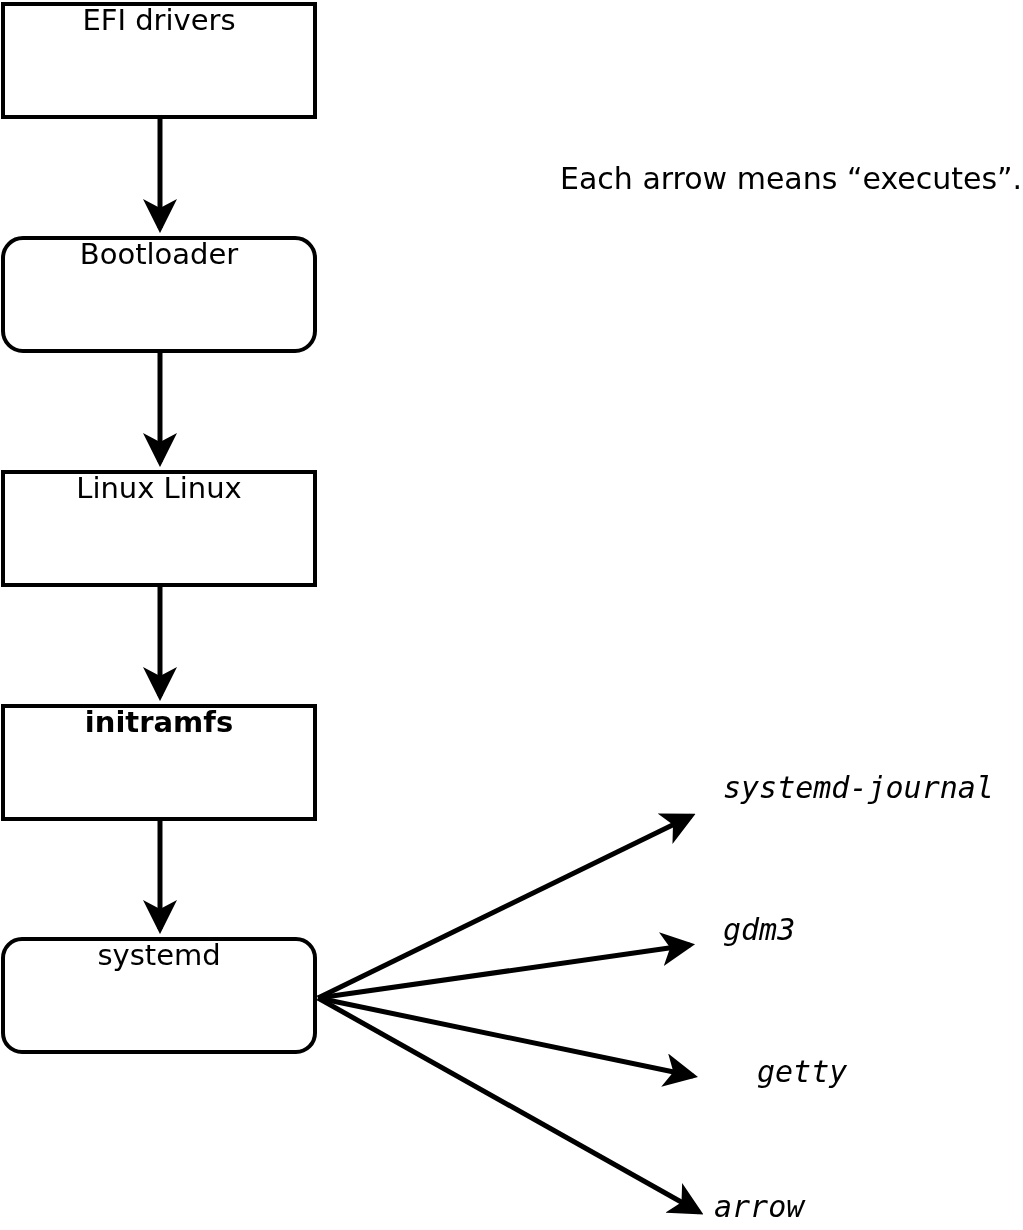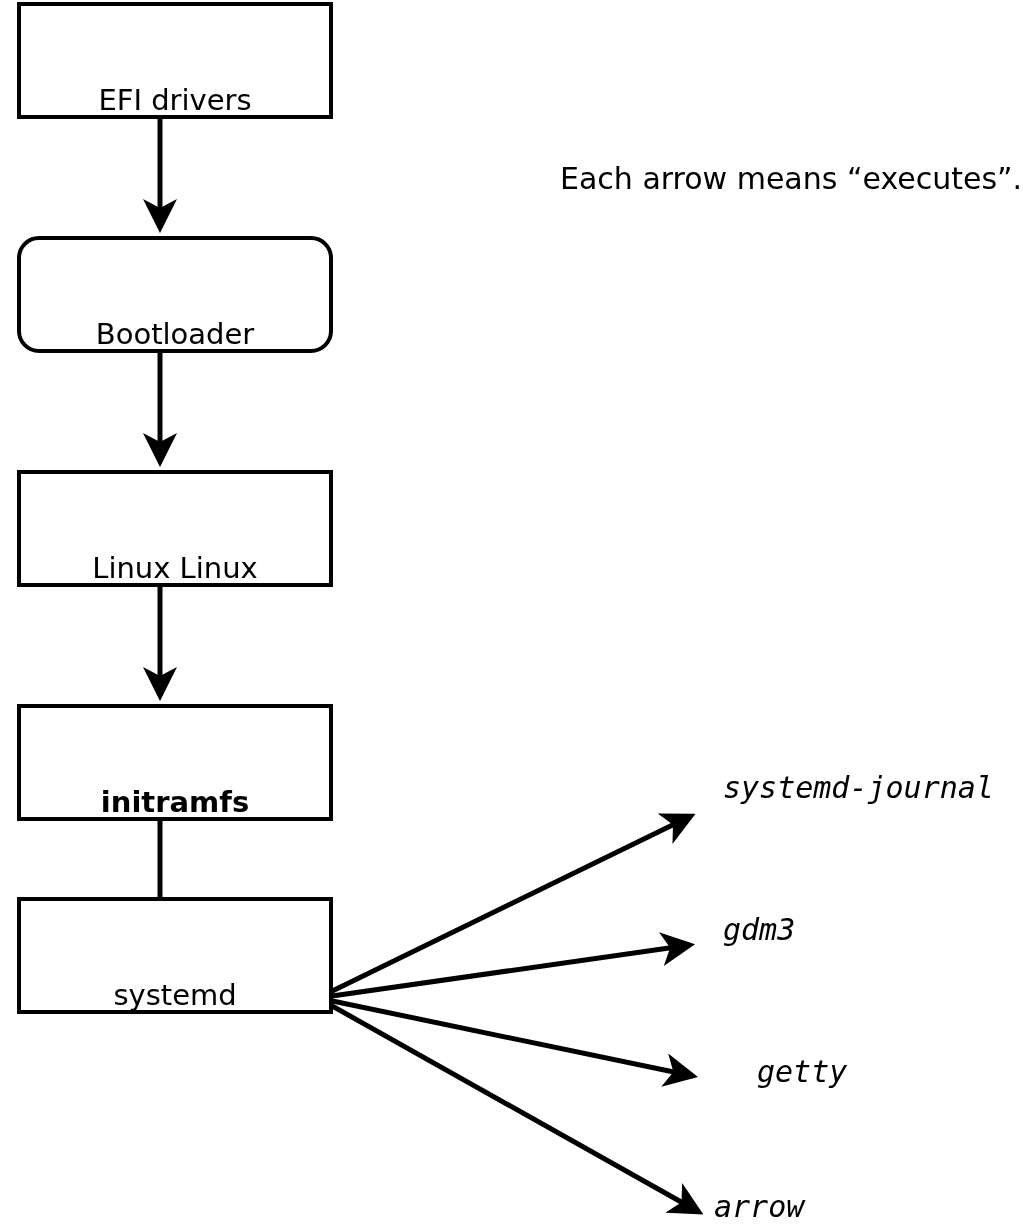--- a/index.html
+++ b/index.html
@@ -24,34 +24,33 @@
   }
   .node {
     position: absolute;
     left: 1px;
     width: 316px;
     height: 117px;
     box-sizing: border-box;
     border: 4px solid #000000;
     background: #ffffff;
     display: flex;
-    align-items: flex-end;
+    align-items: flex-start;
     justify-content: center;
-    margin-left: 16px;
   }
   .node span {
     font-size: 29px;
     line-height: 1;
     white-space: nowrap;
   }
   .node-efi      { top: 2px;   }
   .node-boot     { top: 236px; border-radius: 22px; }
   .node-kernel   { top: 470px; }
   .node-initram  { top: 704px; font-weight: bold; }
-  .node-systemd  { top: 897px; }
+  .node-systemd  { top: 937px; border-radius: 21px; }
   .caption {
     position: absolute;
     left: 560px;
     top: 160px;
     font-size: 30px;
     line-height: 38px;
     white-space: nowrap;
   }
   .target-label {
     position: absolute;

